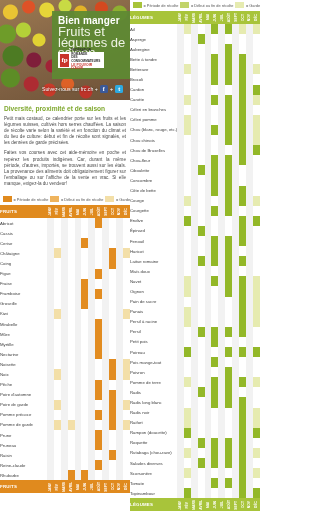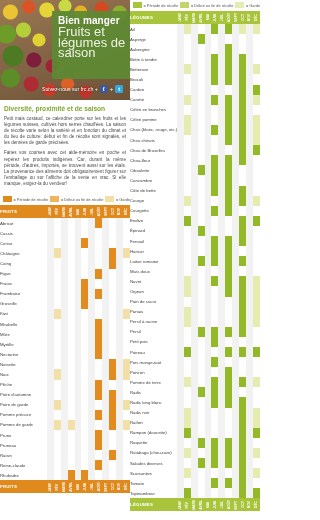--- a/index.html
+++ b/index.html
@@ -133,20 +133,28 @@
 <div class="page">
 
   <div class="col-left">
 
     <div class="hero">
       <div class="hero-photo"></div>
       <div class="hero-green"></div>
       <div class="hero-title">Bien manger</div>
       <div class="hero-sub">Fruits et légumes de saison</div>
 
+      <div class="hero-logo">
+        <div class="logo-mark">fp</div>
+        <div class="logo-txt">
+          <div class="logo-l1">FÉDÉRATION ROMANDE</div>
+          <div class="logo-l2">DES CONSOMMATEURS</div>
+          <div class="logo-l3">LE POUVOIR D'AGIR</div>
+        </div>
+      </div>
 
       <div class="hero-social">
         <span class="social-txt">Suivez-nous sur frc.ch  +</span>
         <span class="sicon fb">f</span>
         <span class="plus">+</span>
         <span class="sicon tw">t</span>
       </div>
     </div>
 
     <div class="intro">

